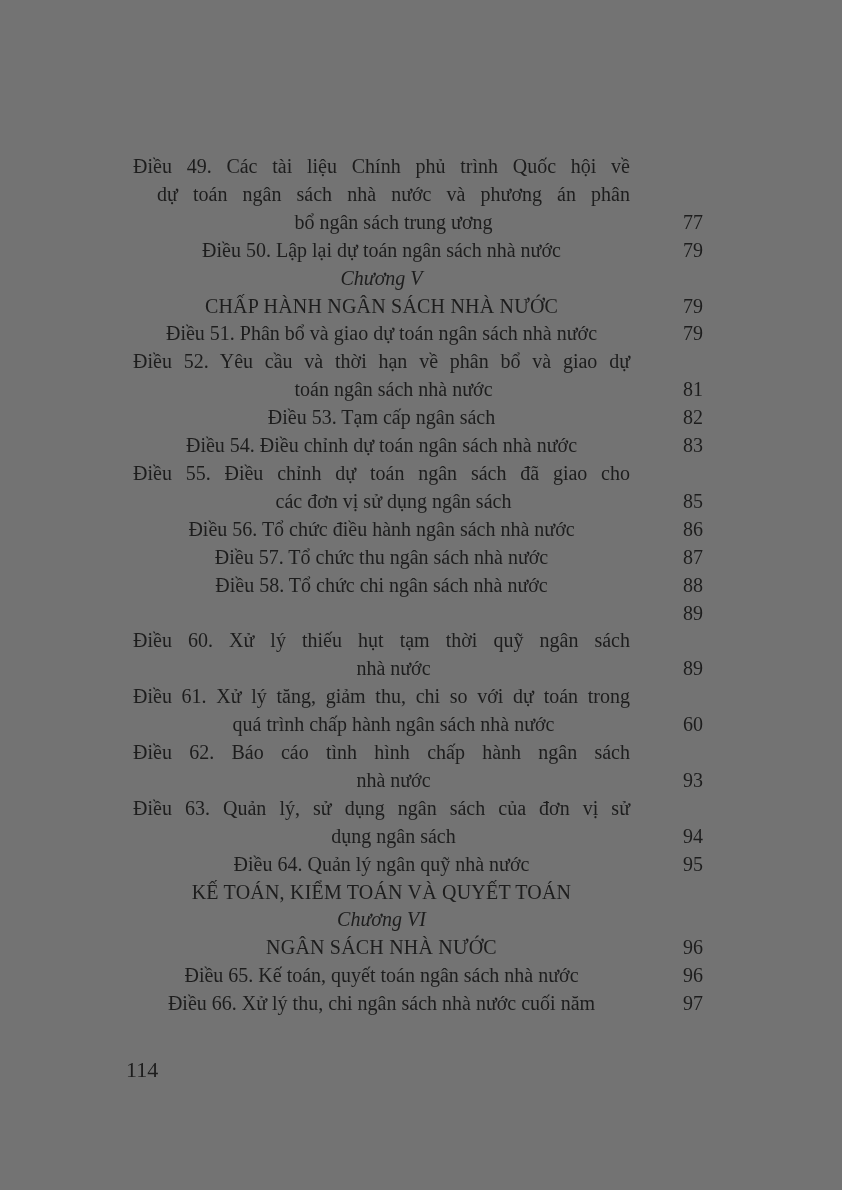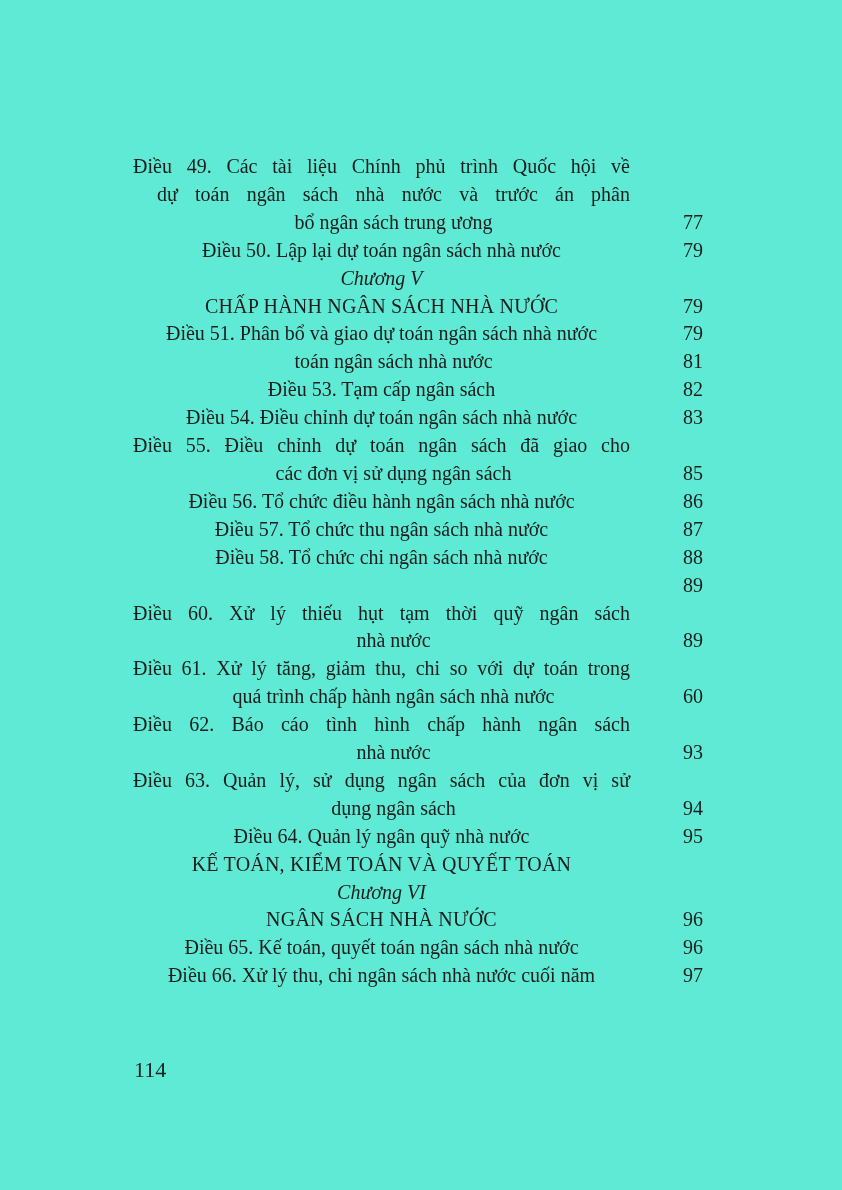--- a/index.html
+++ b/index.html
@@ -3,21 +3,21 @@
 <meta charset="utf-8">
 <style>
   html, body {
     margin: 0;
     padding: 0;
   }
   .page {
     position: relative;
     width: 842px;
     height: 1190px;
-    background: #5eead4;
+    background: #737373;
     font-family: "Liberation Serif", "DejaVu Serif", serif;
     color: #1d1d1d;
     overflow: hidden;
   }
   .toc {
     position: absolute;
     left: 133px;
     top: 153px;
     width: 570px;
   }
@@ -56,55 +56,58 @@
     text-align: center;
     font-style: italic;
   }
   .chapter-caps .line-text {
     width: 497px;
     text-align: center;
     letter-spacing: 0.2px;
   }
   .footer-page-number {
     position: absolute;
-    left: 134px;
+    left: 126px;
     top: 1056px;
     font-size: 22px;
     line-height: 28px;
   }
 </style>
 </head>
 <body>
 
 <div class="page">
   <div class="toc">
       <div class="line entry justify">
         <span class="line-text">Điều 49. Các tài liệu Chính phủ trình Quốc hội về</span>
       </div>
       <div class="line cont justify">
-        <span class="line-text">dự toán ngân sách nhà nước và trước án phân</span>
+        <span class="line-text">dự toán ngân sách nhà nước và phương án phân</span>
       </div>
       <div class="line cont">
         <span class="line-text">bổ ngân sách trung ương</span>
         <span class="page-num">77</span>
       </div>
       <div class="line entry">
         <span class="line-text">Điều 50. Lập lại dự toán ngân sách nhà nước</span>
         <span class="page-num">79</span>
       </div>
       <div class="line chapter-italic">
         <span class="line-text">Chương V</span>
       </div>
       <div class="line chapter-caps">
         <span class="line-text">CHẤP HÀNH NGÂN SÁCH NHÀ NƯỚC</span>
         <span class="page-num">79</span>
       </div>
       <div class="line entry">
         <span class="line-text">Điều 51. Phân bổ và giao dự toán ngân sách nhà nước</span>
         <span class="page-num">79</span>
+      </div>
+      <div class="line entry justify">
+        <span class="line-text">Điều 52. Yêu cầu và thời hạn về phân bổ và giao dự</span>
       </div>
       <div class="line cont">
         <span class="line-text">toán ngân sách nhà nước</span>
         <span class="page-num">81</span>
       </div>
       <div class="line entry">
         <span class="line-text">Điều 53. Tạm cấp ngân sách</span>
         <span class="page-num">82</span>
       </div>
       <div class="line entry">

